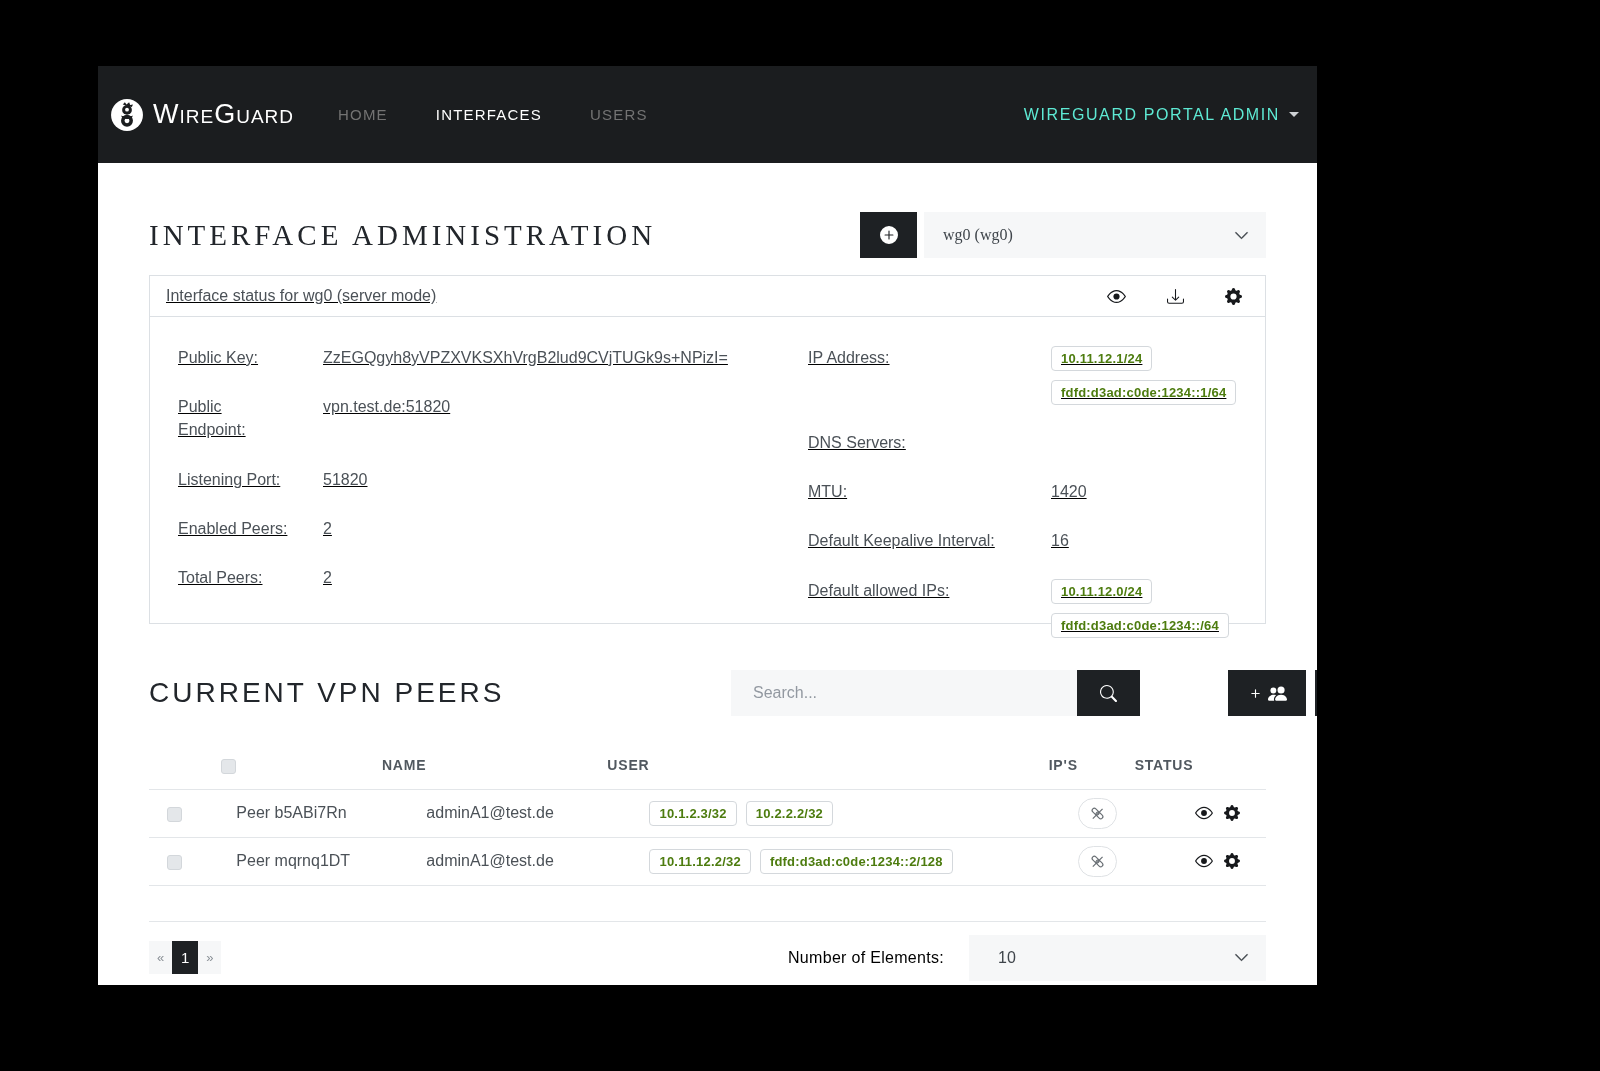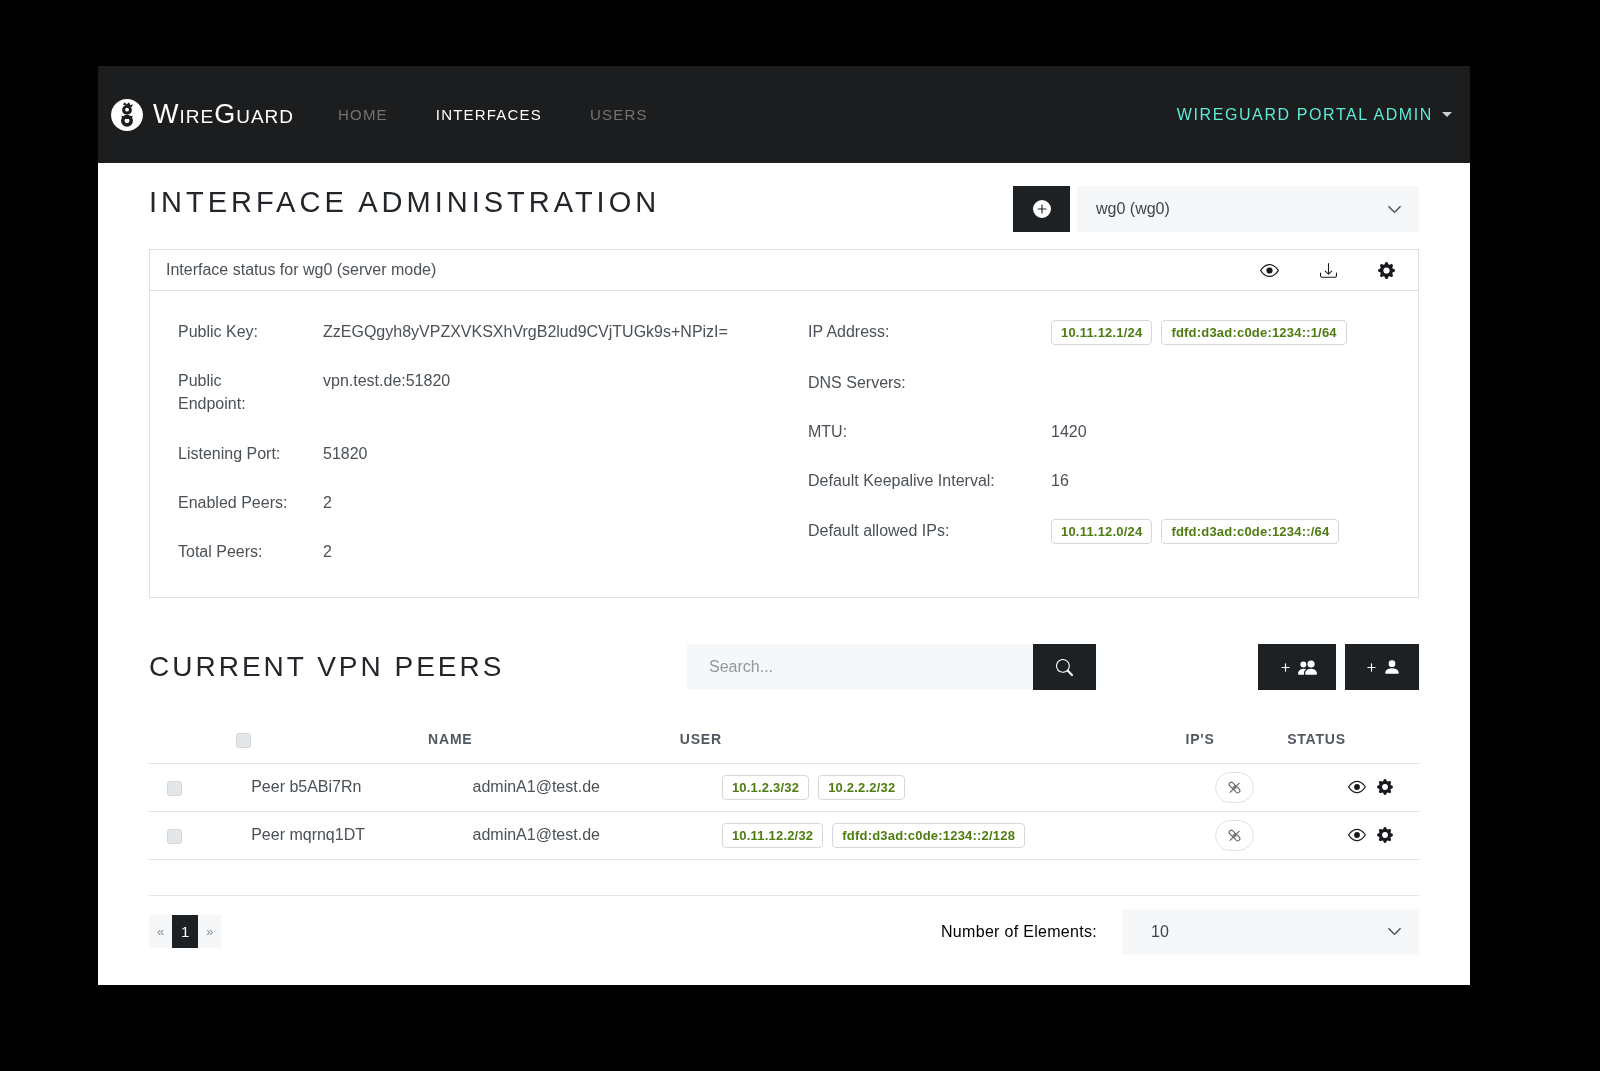--- a/index.html
+++ b/index.html
@@ -3,59 +3,59 @@
 <meta charset="utf-8">
 <style>
   * { box-sizing: border-box; margin: 0; padding: 0; }
   html,body { width:1600px; height:1071px; }
   body {
     background:#000;
     font-family:"Liberation Sans", sans-serif;
     position:relative;
     overflow:hidden;
   }
-  .app { position:absolute; left:98px; top:66px; width:1372px; height:919px; background:#fff; overflow:hidden; }
+  .app { position:absolute; left:98px; top:66px; width:1219px; height:919px; background:#fff; overflow:hidden; }
 
   
   .navbar { height:97px; background:#1b1d1f; display:flex; align-items:center; padding:0 18px 0 12px; }
   .brand { display:flex; align-items:center; gap:9px; color:#fff; cursor:pointer; }
   .brand-logo { width:34px; height:34px; display:block; }
   .brand-text { font-variant:small-caps; font-size:27px; letter-spacing:1px; color:#fff; }
   .nav-links { display:flex; margin-left:44px; gap:48px; }
   .nav-link { color:#737373; font-size:15px; letter-spacing:1.2px; text-decoration:none; cursor:pointer; }
   .nav-link.active { color:#ffffff; }
   .user-menu { margin-left:auto; color:#5eead4; font-size:16px; letter-spacing:1.6px; display:flex; align-items:center; gap:9px; cursor:pointer; }
   .caret-down { width:0; height:0; border-left:5px solid transparent; border-right:5px solid transparent; border-top:5px solid #cdd0d3; }
 
   
   .content { padding:0 51px; }
 
-  .page-header { margin-top:23px; display:flex; justify-content:space-between; align-items:flex-start; height:46px; }
+  .page-header { margin-top:49px; display:flex; justify-content:space-between; align-items:center; height:46px;font-family:Liberation Serif, serif; }
   .page-title { font-size:29px; font-weight:400; letter-spacing:4px; color:#22262b; white-space:nowrap; }
   .iface-controls { display:flex; width:406px; height:46px; }
   .btn-dark { background:#1e2124; color:#fff; border:none; display:flex; align-items:center; justify-content:center; cursor:pointer; }
   .iface-add-btn { width:57px; height:46px; margin-right:7px; flex:none; }
   .selectbox { background:#f6f7f8; display:flex; align-items:center; height:46px; color:#3f454b; font-size:16px; cursor:pointer; }
   .iface-select { flex:1; padding:0 17px 0 19px; justify-content:space-between; }
 
   
-  .card { margin-top:17px; border:1px solid #dce0e4; }
+  .card { margin-top:17px; border:1px solid #dce0e4;text-decoration:underline; }
   .card-header { padding:0 16px; height:41px; display:flex; align-items:center; border-bottom:1px solid #dce0e4; color:#4b5157; font-size:16px; }
   .card-header-icons { margin-left:auto; display:flex; gap:41px; align-items:center; color:#1b1e21; padding-right:7px; }
   .card-header-icons svg { cursor:pointer; display:block; }
   .card-body { height:306px; padding:29px 16px 0 28px; display:grid; grid-template-columns:630px 1fr; }
   .kv { display:grid; grid-template-columns:110px 1fr; column-gap:35px; row-gap:26px; align-content:start; font-size:16px; color:#4b5157; line-height:1.45; }
   .kv.right { grid-template-columns:225px 1fr; column-gap:18px; }
   .kv-label { }
   .kv-value { }
   .badges { display:flex; gap:9px; flex-wrap:wrap; align-items:center; }
   .badge { border:1px solid #d4d8dc; padding:5px 9px; font-size:13px; font-weight:700; color:#4d7c0f; border-radius:4px; line-height:1; background:#fff; letter-spacing:.2px; white-space:nowrap; }
 
   
-  .peers-header { margin-top:43px; display:flex; align-items:center; height:52px; }
+  .peers-header { margin-top:43px; display:flex; align-items:center; height:52px;gap:44px; }
   .section-title { font-size:28px; font-weight:400; letter-spacing:3px; color:#22262b; width:538px; flex:none; white-space:nowrap; }
   .search-group { display:flex; width:409px; height:46px; flex:none; }
   .search-input { flex:1; background:#f6f7f8; border:none; padding:0 22px; font-size:16px; color:#495057; outline:none; font-family:"Liberation Sans", sans-serif; }
   .search-input::placeholder { color:#9298a0; }
   .search-btn { width:63px; height:46px; flex:none; }
   .ph-spacer { flex:1; }
   .peer-buttons { display:flex; gap:9px; flex:none; }
   .btn-add-peers { width:78px; height:46px; gap:5px; }
   .btn-add-peer { width:74px; height:46px; gap:4px; }
 

